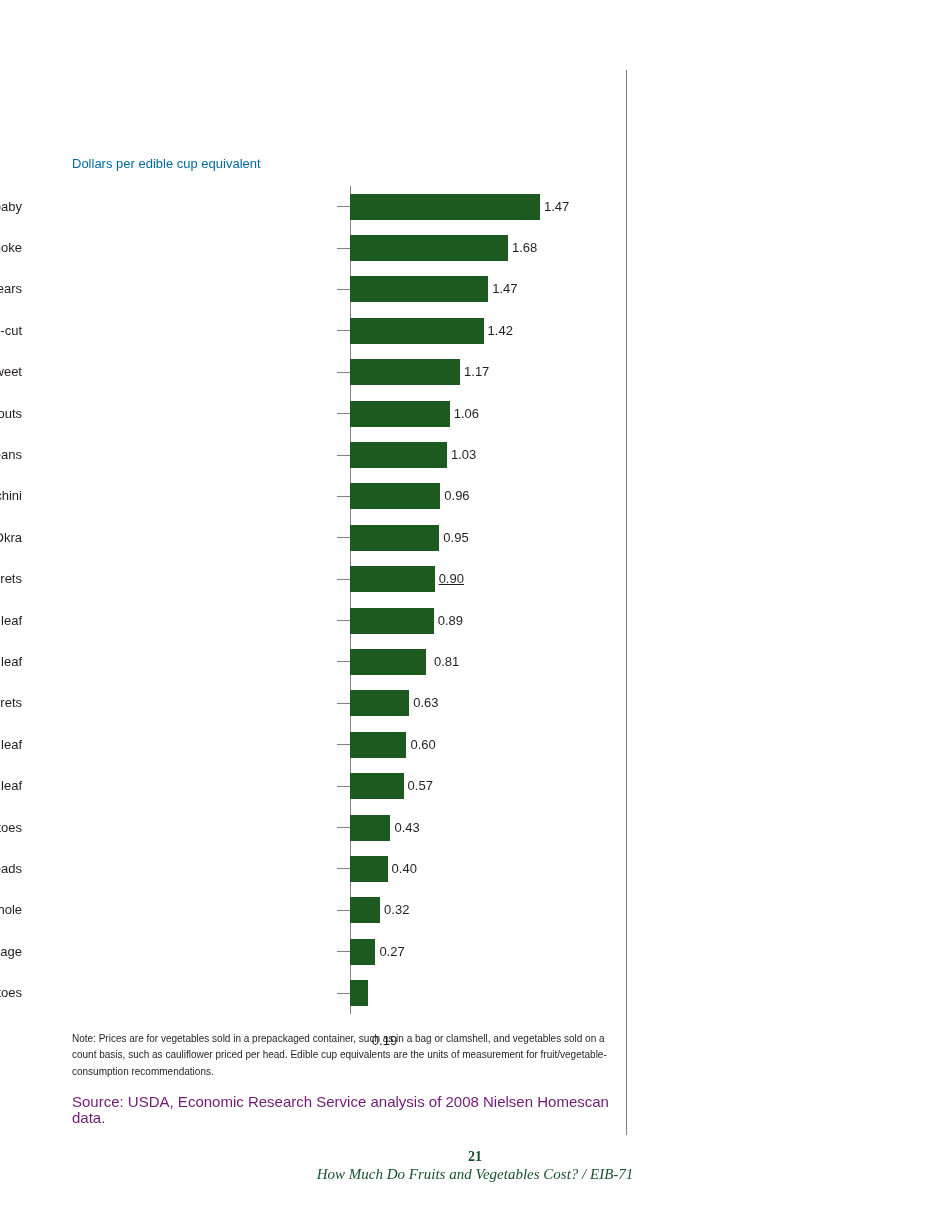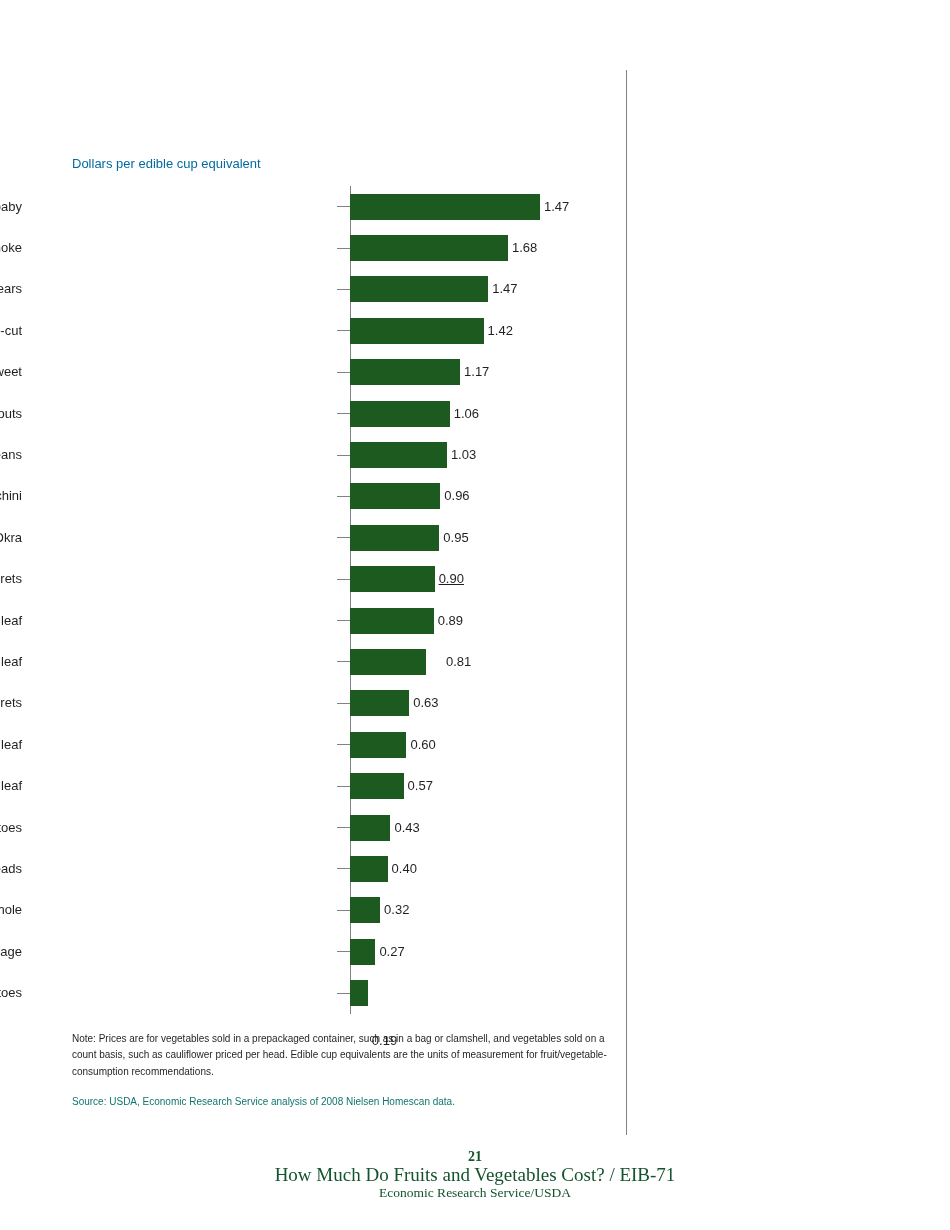--- a/index.html
+++ b/index.html
@@ -130,43 +130,44 @@
     top: 1031px;
     width: 540px;
   }
   #note-text {
     font-size: 10px;
     line-height: 16.3px;
     color: #231f20;
     margin: 0;
   }
   #source-text {
-    font-size: 10px;
+    font-size: 15px;
     line-height: 16.3px;
-    color: #0f766e;
+    color: #701a75;
     margin: 14px 0 0 0;
   }
 
   
   #footer {
     position: absolute;
     left: 0;
     top: 1148px;
     width: 950px;
     text-align: center;
     font-family: "Liberation Serif", serif;
     color: #14532d;
   }
   #page-number {
     font-size: 14px;
     font-weight: bold;
     line-height: 17px;
   }
   #footer-title {
-    font-size: 19px;
+    font-size: 15px;
+    font-style: italic;
     line-height: 19px;
     text-align: center;
   }
   #footer-org {
     font-size: 13.5px;
     line-height: 17px;
   }
 </style>
 </head>
 <body>
@@ -243,21 +244,21 @@
       <div class="row">
         <div class="cat-label">Turnip greens, fresh-cut including leaf</div>
         <div class="tick"></div>
         <div class="bar" style="width: 83.7129px; background: rgb(29, 90, 32);"></div>
         <div class="val-label" style="left: 433.713px;">0.89</div>
       </div>
       <div class="row">
         <div class="cat-label">Mustard greens, fresh-cut including leaf</div>
         <div class="tick"></div>
         <div class="bar" style="width: 76.1881px; background: rgb(29, 90, 32);"></div>
-        <div class="val-label" style="left: 442px;">0.81</div>
+        <div class="val-label" style="left: 430px;">0.81</div>
       </div>
       <div class="row">
         <div class="cat-label">Broccoli florets</div>
         <div class="tick"></div>
         <div class="bar" style="width: 59.2574px; background: rgb(29, 90, 32);"></div>
         <div class="val-label" style="left: 409.257px;">0.63</div>
       </div>
       <div class="row">
         <div class="cat-label">Kale, fresh-cut including leaf</div>
         <div class="tick"></div>
@@ -303,16 +304,15 @@
     </div>
 
   <div id="notes">
     <p id="note-text">Note: Prices are for vegetables sold in a prepackaged container, such as in a bag or clamshell, and vegetables sold on a count basis, such as cauliflower priced per head. Edible cup equivalents are the units of measurement for fruit/vegetable-consumption recommendations.</p>
     <p id="source-text">Source: USDA, Economic Research Service analysis of 2008 Nielsen Homescan data.</p>
   </div>
 
   <div id="footer">
     <div id="page-number">21</div>
     <div id="footer-title">How Much Do Fruits and Vegetables Cost? / EIB-71</div>
-    <div id="footer-org">Economic Research Service/USDA</div>
   </div>
 
 </div>
 
 </body></html>

